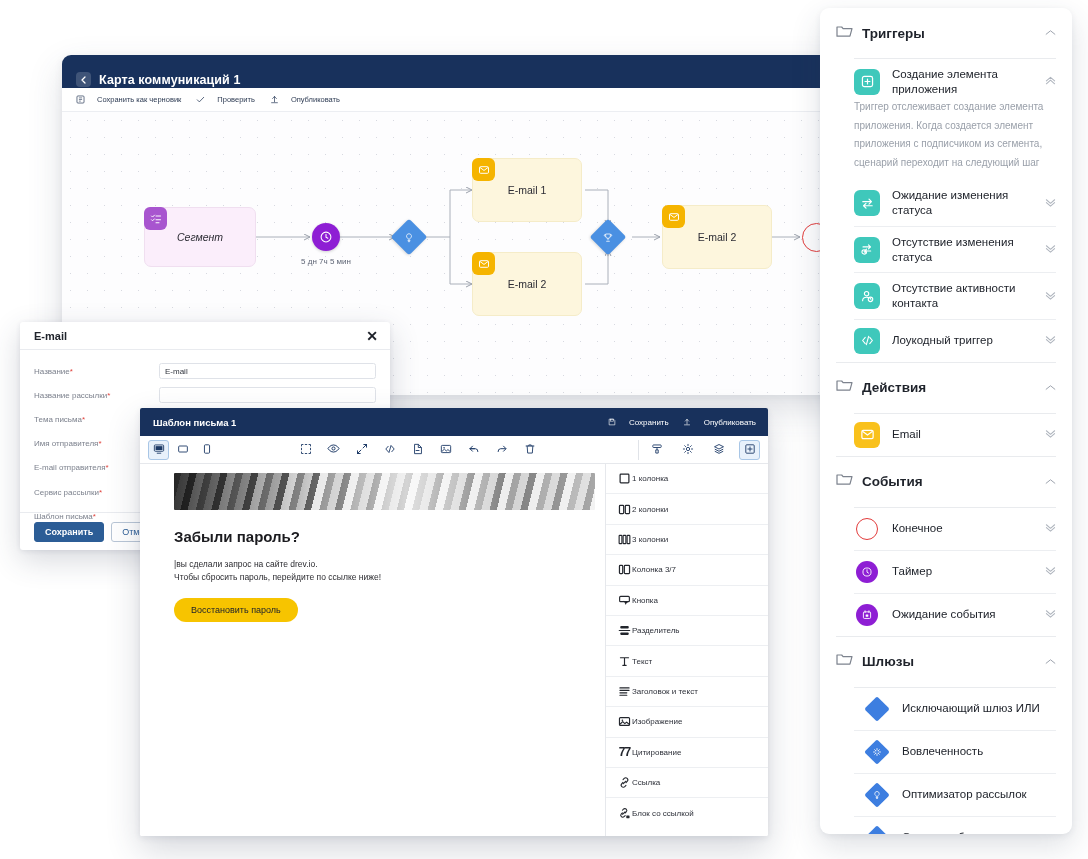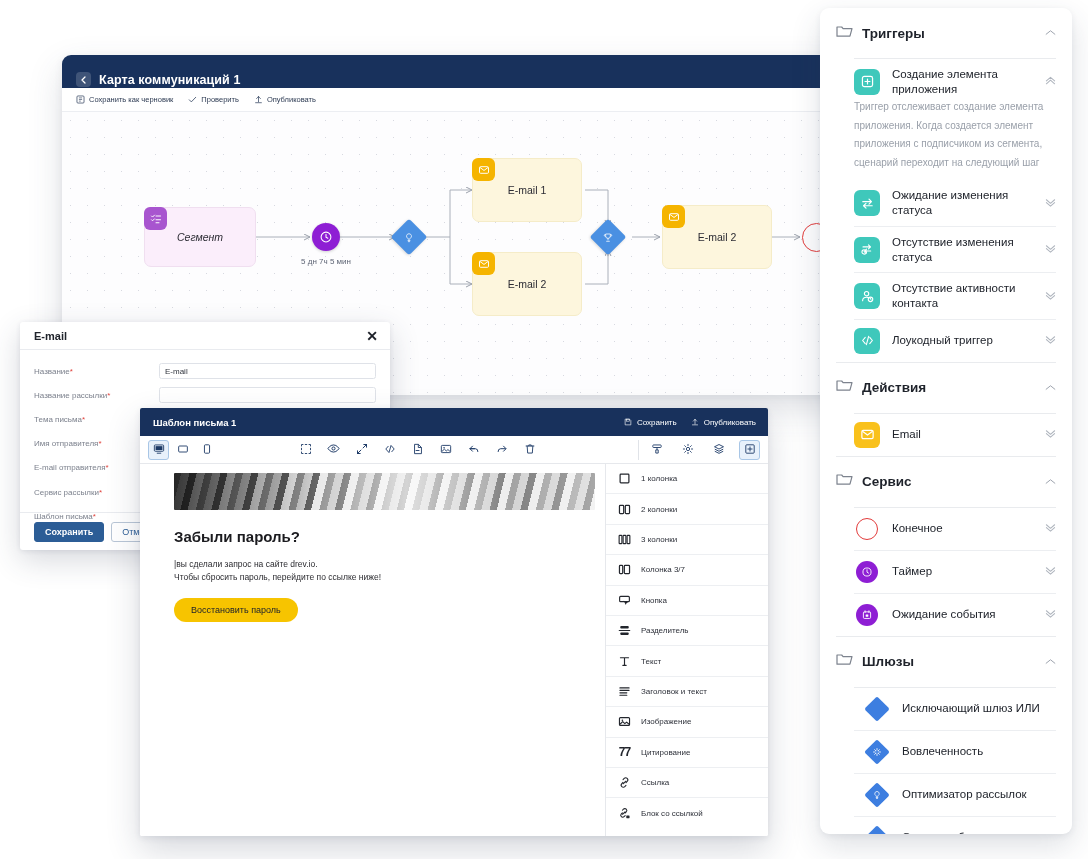--- a/index.html
+++ b/index.html
@@ -30,21 +30,21 @@
     display:flex; align-items:center; justify-content:center;
     color:#ffffff; font-size:9px; line-height:1; margin-right:8px;
     flex:0 0 auto;
   }
   #scenario-title { color:#ffffff; font-size:12.5px; font-weight:bold; letter-spacing:.1px; }
 
   #scenario-toolbar {
     height:24px; background:#ffffff; border-bottom:1px solid #eceef2;
     display:flex; align-items:center; padding-left:14px; gap:15px;
   }
-  .tb-item { display:flex; align-items:center; gap:4px; font-size:7.5px; color:#2c3a52; }
+  .tb-item { display:flex; align-items:center; gap:12px; font-size:7.5px; color:#2c3a52; }
   .tb-ico { width:9px; height:9px; display:inline-flex; align-items:center; justify-content:center; color:#3a4a66; }
   .tb-ico svg { display:block; }
 
   #canvas {
     position:absolute; top:57px; left:0; right:0; bottom:0;
     background:
       radial-gradient(circle, #d7d9e0 .7px, transparent .8px) 0 0/17px 17px,
       #fdfdfe;
   }
   #canvas svg.edges { position:absolute; inset:0; width:100%; height:100%; }
@@ -154,21 +154,21 @@
   #mail-h1 { font-size:15px; font-weight:bold; color:#1b1b1f; margin:0 0 13px 0; }
   .mail-p { font-size:8.5px; color:#2b2b30; line-height:1.55; margin:0; }
   #cta-btn {
     display:inline-block; margin:14px 0 0 0; background:#f7c400; color:#20242c;
     border-radius:14px; padding:7px 17px; font-size:9px;
   }
   #mail-foot { margin-top:22px; }
 
   #blocks-panel { width:163px; border-left:1px solid #e6e8ec; background:#fff; }
   .block-row {
-    height:30.4px; display:flex; align-items:center; gap:9px; padding:0 11px;
+    height:30.4px; display:flex; align-items:center; padding:0 11px;
     border-bottom:1px solid #edeff2; font-size:8px; color:#2d3039;
   }
   .block-row .bi { width:15px; display:flex; align-items:center; justify-content:center; color:#23262d; }
 
   
   #elements-panel {
     position:absolute; left:820px; top:8px; width:252px; height:826px;
     background:#ffffff; border-radius:9px;
     box-shadow:0 12px 30px rgba(50,60,85,.16), 0 2px 6px rgba(50,60,85,.08);
     padding:0 16px; overflow:hidden;
@@ -760,21 +760,21 @@
             <path d="M1.5 3L6 6.9 10.5 3M1.5 6.1L6 10l4.5-3.9" stroke="#aeb4bd" stroke-width="1.1" stroke-linecap="round" stroke-linejoin="round"></path>
           </svg></span>
     </div>
   </div>
   <div class="group-sep" style="margin-left:0;"></div>
 
   <div class="group-head">
     <span><svg width="17" height="15" viewBox="0 0 18 16" fill="none">
           <path d="M1 13V3.2h5l1.5 1.8H17L14.8 13H1z" stroke="#7d838e" stroke-width="1.3" stroke-linejoin="round"></path>
         </svg></span>
-    <span class="gtitle">Сервис</span>
+    <span class="gtitle">События</span>
     <span class="chev"><svg width="11" height="7" viewBox="0 0 12 8" fill="none">
           <path d="M1 6l5-4 5 4" stroke="#9aa0ab" stroke-width="1.1" stroke-linecap="round" stroke-linejoin="round"></path>
         </svg></span>
   </div>
   <div class="group-sep"></div>
   <div style="padding-left:18px;">
     <div class="el-row">
       <span class="el-ico plain">
           <span class="ring-circle"></span>
         </span>

